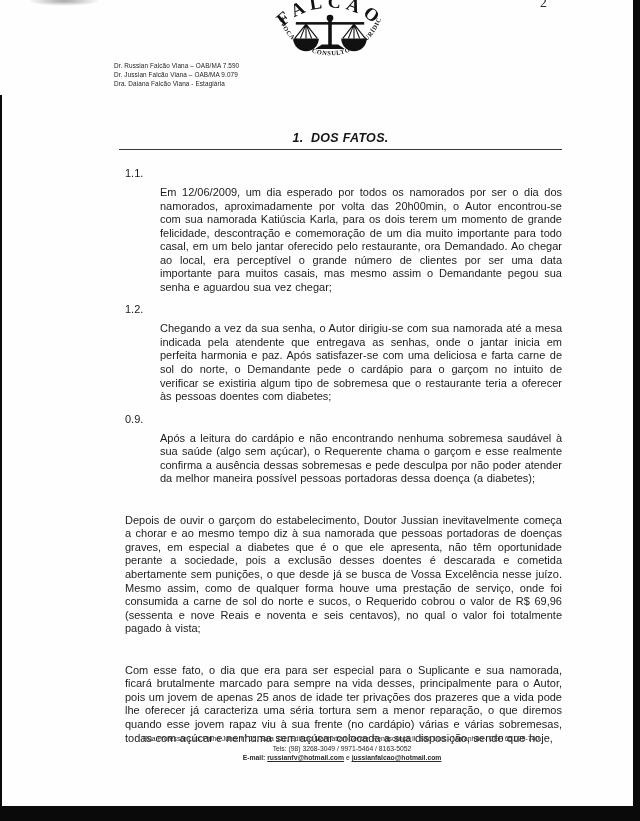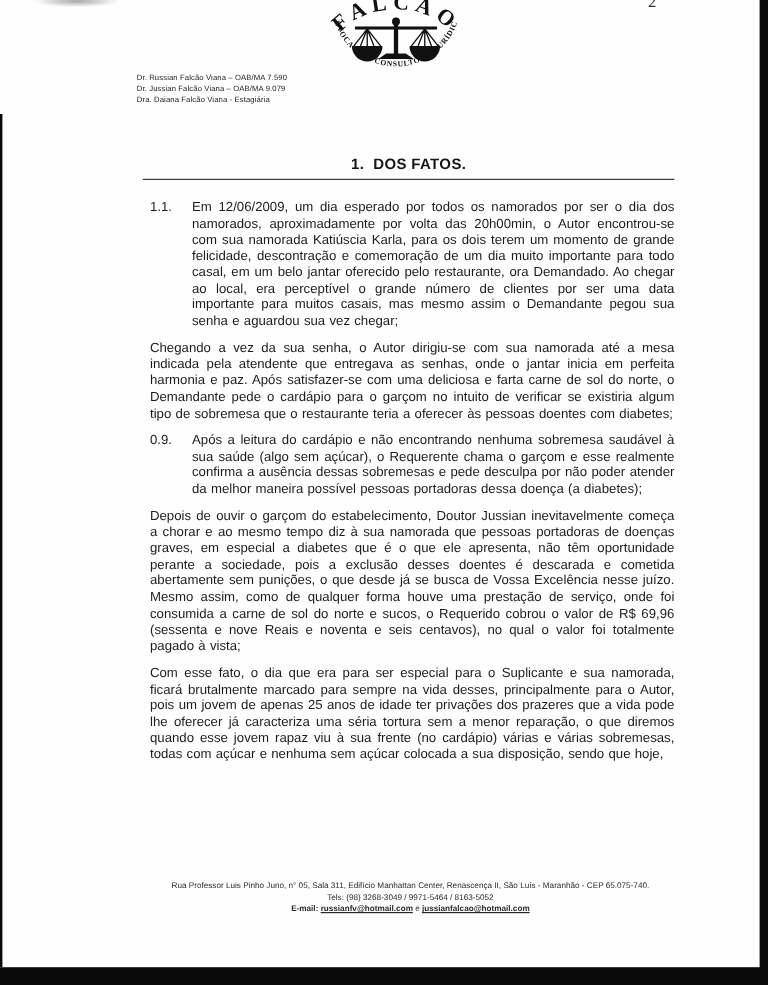--- a/index.html
+++ b/index.html
@@ -36,36 +36,37 @@
   .attorneys {
     position:absolute; left:114px; top:61px;
     font-size:6.4px; line-height:9.2px; color:#222;
     letter-spacing:.1px;
   }
   .section-heading-wrap {
     position:absolute; left:119px; top:128px; width:443px;
     border-bottom:1.4px solid #3a3a3a;
     padding-bottom:3px;
     text-align:center;
+    font-style:italic;
   }
   .section-heading {
     font-size:12.5px; font-weight:700; color:#161616;
     white-space:pre; letter-spacing:.3px;
   }
   .body-block {
     position:absolute; left:125px; top:167px; width:437px;
     color:#1c1c1c;
   }
   .para-row { display:flex; margin-bottom:9px; }
   .para-num {
     flex:0 0 35px; font-size:11px; font-weight:400; line-height:13.55px;
   }
   .para-text {
     flex:1; font-size:11px; line-height:13.55px;
-    text-align:justify; word-spacing:.5px;
+    text-align:justify; word-spacing:.5px;margin-top:19px;
   }
   .footer {
     position:absolute; left:108px; top:734px; width:468px;
     text-align:center; color:#2a2a2a;
     font-size:6.8px; line-height:9.6px;
   }
   .footer .email-line { font-weight:700; }
   .footer .email { text-decoration:underline; }
   .footer .email-sep { font-weight:400; }
 </style>
@@ -116,20 +117,21 @@
   <div class="section-heading-wrap">
     <span class="section-heading">1.  DOS FATOS.</span>
   </div>
 
   <div class="body-block">
     <div class="para-row">
       <div class="para-num">1.1.</div>
       <div class="para-text">Em 12/06/2009, um dia esperado por todos os namorados por ser o dia dos namorados, aproximadamente por volta das 20h00min, o Autor encontrou-se com sua namorada Katiúscia Karla, para os dois terem um momento de grande felicidade, descontração e comemoração de um dia muito importante para todo casal, em um belo jantar oferecido pelo restaurante, ora Demandado.  Ao chegar ao local, era perceptível o grande número de clientes por ser uma data importante para muitos casais, mas mesmo assim o Demandante pegou sua senha e aguardou sua vez chegar;</div>
     </div>
     <div class="para-row">
+      <div class="para-num">1.2.</div>
       <div class="para-text">Chegando a vez da sua senha, o Autor dirigiu-se com sua namorada até a mesa indicada pela atendente que entregava as senhas, onde o jantar inicia em perfeita harmonia e paz. Após satisfazer-se com uma deliciosa e farta carne de sol do norte, o Demandante pede o cardápio para o garçom no intuito de verificar se existiria algum tipo de sobremesa que o restaurante teria a oferecer às pessoas doentes com diabetes;</div>
     </div>
     <div class="para-row">
       <div class="para-num">0.9.</div>
       <div class="para-text">Após a leitura do cardápio e não encontrando nenhuma sobremesa saudável à sua saúde (algo sem açúcar), o Requerente chama o garçom e esse realmente confirma a ausência dessas sobremesas e pede desculpa por não poder atender da melhor maneira possível pessoas portadoras dessa doença (a diabetes);</div>
     </div>
     <div class="para-row">
       <div class="para-text">Depois de ouvir o garçom do estabelecimento, Doutor Jussian inevitavelmente começa a chorar e ao mesmo tempo diz à sua namorada que pessoas portadoras de doenças graves, em especial a diabetes que é o que ele apresenta, não têm oportunidade perante a sociedade, pois a exclusão desses doentes é descarada e cometida abertamente sem punições, o que desde já se busca de Vossa Excelência nesse juízo. Mesmo assim, como de qualquer forma houve uma prestação de serviço, onde foi consumida a carne de sol do norte e sucos, o Requerido cobrou o valor de R$ 69,96 (sessenta e nove Reais e noventa e seis centavos), no qual o valor foi totalmente pagado à vista;</div>
     </div>
     <div class="para-row">

